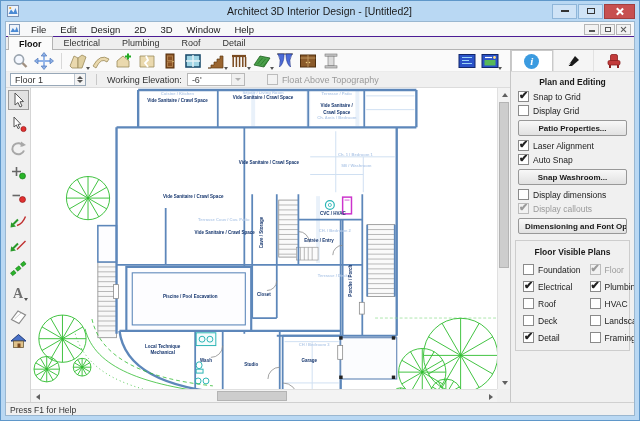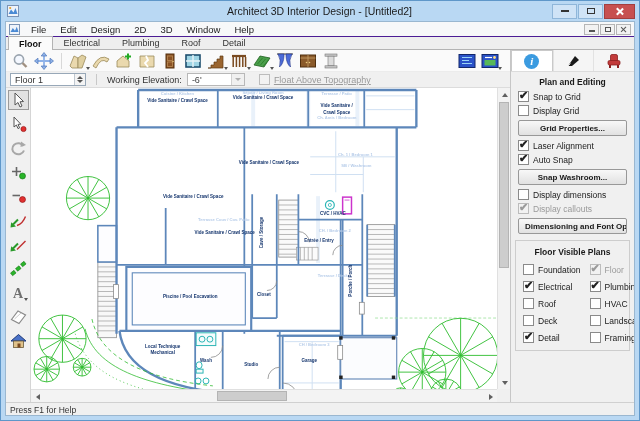--- a/index.html
+++ b/index.html
@@ -54,21 +54,21 @@
   .arr-dn{width:0;height:0;border-left:3px solid transparent;border-right:3px solid transparent;border-top:3.5px solid #555;}
   .fsep{width:1px;height:11px;background:#c8c8c8;margin:0 10px;}
   .combo{width:58px;height:13px;background:#fff;border:1px solid #b8b8b8;display:flex;align-items:center;margin-left:5px;}
   .combo .val{flex:1;padding-left:4px;color:#444;}
   .combo .dd{width:13px;height:100%;background:#f0f0f0;border-left:1px solid #d0d0d0;display:flex;align-items:center;justify-content:center;}
   .combo .dd .arr-dn{border-top-color:#b0b0b0;}
   .cb{width:11px;height:11px;border:1px solid #8a8a8a;background:#fff;display:inline-block;position:relative;margin-right:4px;flex:none;}
   .cb.on::after{content:"✔";position:absolute;left:0px;top:-3px;font-size:11px;font-weight:bold;color:#222;}
   .cb.dis{border-color:#bcbcbc;background:#f2f2f2;}
   .cb.dis.on::after{color:#9a9a9a;}
-  .floatcb{display:flex;align-items:flex-end;margin-left:14px;color:#9a9a9a;text-decoration:underline;}
+  .floatcb{display:flex;align-items:flex-end;margin-left:22px;color:#9a9a9a;}
   .floatcb .cb{border-color:#bcbcbc;background:#f2f2f2;}
   
   .workspace{flex:1;display:flex;min-height:0;}
   .toolstrip{width:25px;background:#f1f1f1;border-right:1px solid #d5d5d5;display:flex;flex-direction:column;align-items:center;padding-top:2px;}
   .tool{width:21px;height:20px;display:flex;align-items:center;justify-content:center;margin-bottom:4px;border:1px solid transparent;position:relative;}
   .tool.active{background:#e2e2e2;border-color:#9a9a9a;}
   .tool .caret{right:0;bottom:0;}
   .canvaswrap{flex:1;position:relative;background:#fff;min-width:0;}
   .plansvg{position:absolute;left:0;top:0;right:13px;bottom:13px;}
   .vscroll{position:absolute;top:0;right:0;bottom:13px;width:13px;background:#f3f3f3;border-left:1px solid #e0e0e0;}
@@ -562,21 +562,21 @@
           <div class="ptitle">Plan and Editing</div>
 
           <label class="cbrow">
             <span class="cb on"></span>
             <span>Snap to Grid</span>
           </label>
           <label class="cbrow">
             <span class="cb"></span>
             <span>Display Grid</span>
           </label>
-          <button class="pbtn">Grid Properties...</button>
+          <button class="pbtn">Patio Properties...</button>
 
           <label class="cbrow">
             <span class="cb on"></span>
             <span>Laser Alignment</span>
           </label>
           <label class="cbrow">
             <span class="cb on"></span>
             <span>Auto Snap</span>
           </label>
           <button class="pbtn">Snap Washroom...</button>

